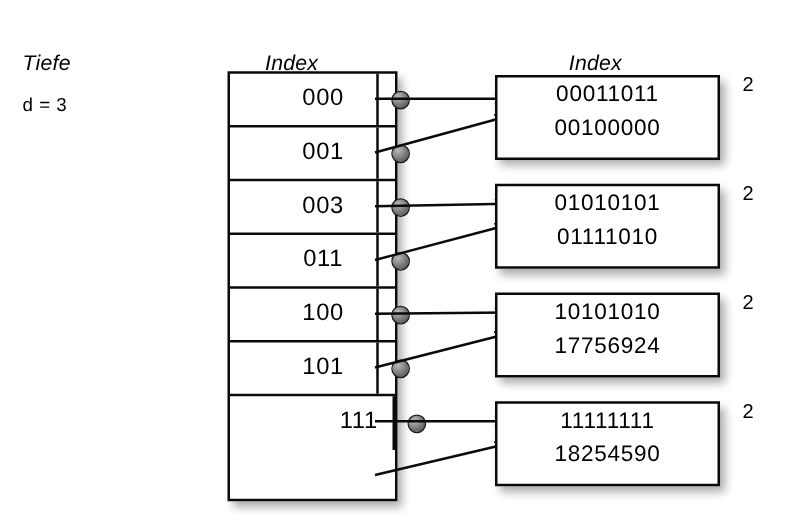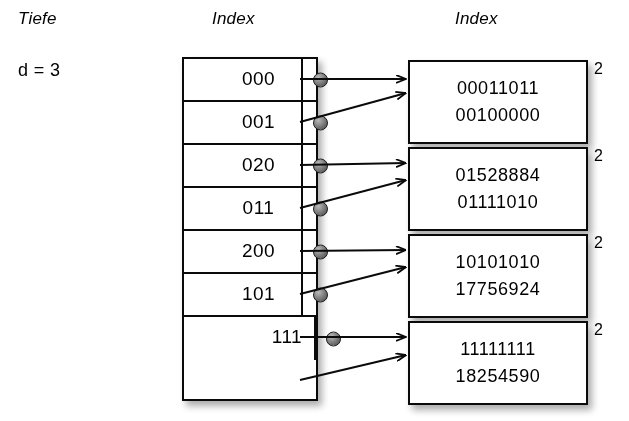--- a/index.html
+++ b/index.html
@@ -17,30 +17,31 @@
   }
 
   
   .col-heading {
     position: absolute;
     font-style: italic;
     font-size: 17px;
     font-weight: 500;
     letter-spacing: 0.2px;
     white-space: nowrap;
+    margin-top: 32px;
   }
   #heading-tiefe { left: 18px;  top: 9px; }
   #heading-index { left: 212px; top: 9px; }
   #heading-seiten { left: 455px; top: 9px; }
 
   .depth-value {
     position: absolute;
     left: 18px;
-    top: 60px;
-    font-size: 18px;
+    top: 76px;
+    font-size: 15px;
     letter-spacing: 0.4px;
     white-space: nowrap;
   }
 
   
   #directory {
     position: absolute;
     left: 182px;
     top: 57px;
     width: 136px;
@@ -84,31 +85,31 @@
     height: 15px;
     border-radius: 50%;
     background: radial-gradient(circle at 34% 30%, #b9b9b9 0%, #8e8e8e 35%, #6e6e6e 62%, #4c4c4c 100%);
     border: 1.6px solid #1a1a1a;
     box-sizing: border-box;
   }
 
   
   .page-box {
     position: absolute;
-    left: 408px;
+    left: 396px;
     width: 180px;
-    height: 84px;
+    height: 68px;
     border: 2.5px solid #0a0a0a;
     background: #ffffff;
     box-sizing: border-box;
     box-shadow: 4px 5px 7px rgba(0,0,0,0.33);
     display: flex;
     flex-direction: column;
     align-items: center;
-    justify-content: center;
+    justify-content: flex-start;
   }
   .page-line {
     font-size: 18px;
     letter-spacing: 0.6px;
     line-height: 27px;
   }
   .page-depth {
     position: absolute;
     left: 594px;
     font-size: 16px;
@@ -143,33 +144,33 @@
       <span class="ptr-dot"></span>
     </div>
   </div>
   <div class="dir-row">
     <div class="dir-key">001</div>
     <div class="dir-ptr-cell">
       <span class="ptr-dot"></span>
     </div>
   </div>
   <div class="dir-row">
-    <div class="dir-key">020</div>
+    <div class="dir-key">003</div>
     <div class="dir-ptr-cell">
       <span class="ptr-dot"></span>
     </div>
   </div>
   <div class="dir-row">
     <div class="dir-key">011</div>
     <div class="dir-ptr-cell">
       <span class="ptr-dot"></span>
     </div>
   </div>
   <div class="dir-row">
-    <div class="dir-key">200</div>
+    <div class="dir-key">100</div>
     <div class="dir-ptr-cell">
       <span class="ptr-dot"></span>
     </div>
   </div>
   <div class="dir-row">
     <div class="dir-key">101</div>
     <div class="dir-ptr-cell">
       <span class="ptr-dot"></span>
     </div>
   </div>
@@ -199,21 +200,21 @@
   </g>
 </svg>
 
 <div class="page-box" style="top:60px">
   <div class="page-line">00011011</div>
   <div class="page-line">00100000</div>
 </div>
 <div class="page-depth" style="top:60px">2</div>
 
 <div class="page-box" style="top:147px">
-  <div class="page-line">01528884</div>
+  <div class="page-line">01010101</div>
   <div class="page-line">01111010</div>
 </div>
 <div class="page-depth" style="top:147px">2</div>
 
 <div class="page-box" style="top:234px">
   <div class="page-line">10101010</div>
   <div class="page-line">17756924</div>
 </div>
 <div class="page-depth" style="top:234px">2</div>
 

